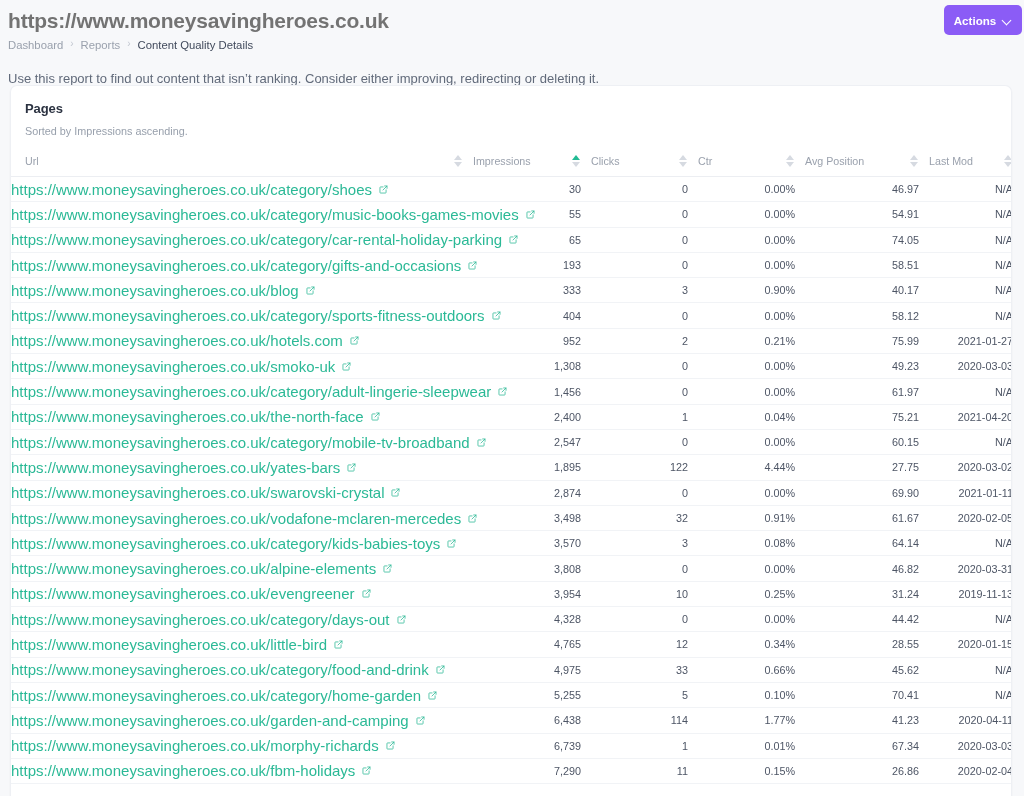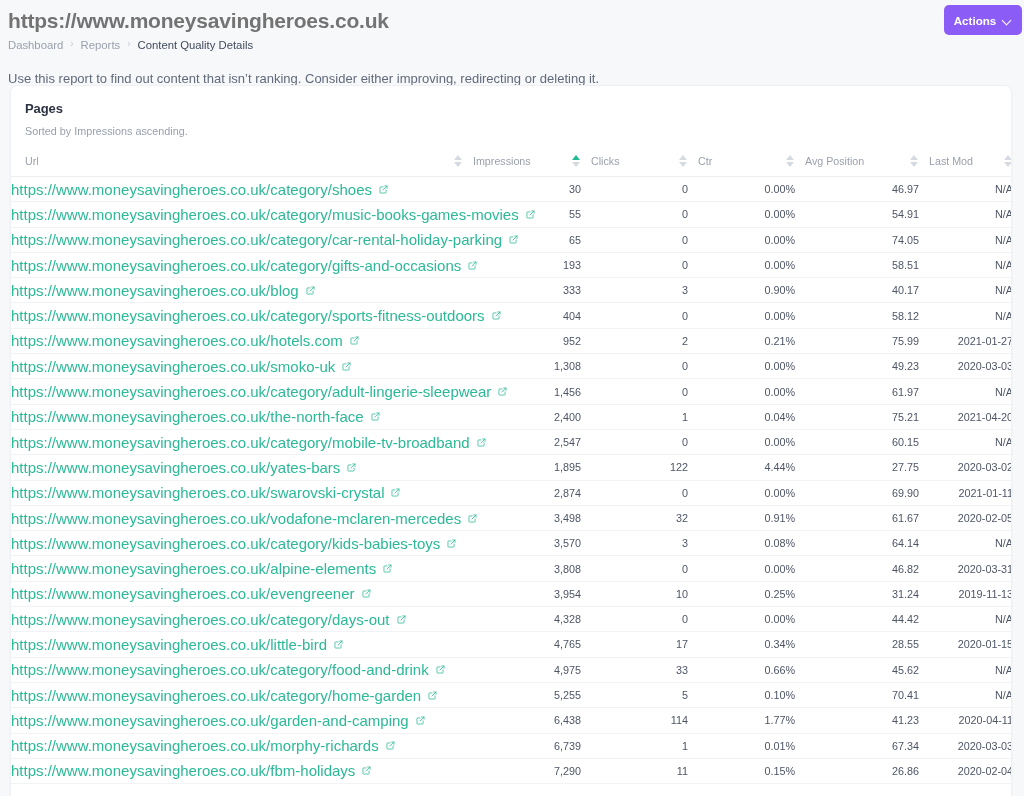--- a/index.html
+++ b/index.html
@@ -603,21 +603,21 @@
               <span>https://www.moneysavingheroes.co.uk/little-bird</span>
               <span class="ext-icon">
                 <svg width="9" height="9" viewBox="0 0 14 14" fill="none" xmlns="http://www.w3.org/2000/svg">
                   <path d="M11 7.6V11.6C11 12.1 10.6 12.5 10.1 12.5H2.4C1.9 12.5 1.5 12.1 1.5 11.6V3.9C1.5 3.4 1.9 3 2.4 3H6.4" stroke="#2bb996" stroke-width="1.2" stroke-linecap="round" stroke-linejoin="round"></path>
                   <path d="M8.8 1.5H12.5V5.2" stroke="#2bb996" stroke-width="1.2" stroke-linecap="round" stroke-linejoin="round"></path>
                   <path d="M6.2 7.8L12.4 1.6" stroke="#2bb996" stroke-width="1.2" stroke-linecap="round" stroke-linejoin="round"></path>
                 </svg>
               </span>
             </a></td>
           <td class="num-cell">4,765</td>
-          <td class="num-cell">17</td>
+          <td class="num-cell">12</td>
           <td class="num-cell">0.34%</td>
           <td class="num-cell">28.55</td>
           <td class="mod-cell">2020-01-15</td>
         </tr>
         <tr>
           <td class="url-cell"><a class="url-link" href="#">
               <span>https://www.moneysavingheroes.co.uk/category/food-and-drink</span>
               <span class="ext-icon">
                 <svg width="9" height="9" viewBox="0 0 14 14" fill="none" xmlns="http://www.w3.org/2000/svg">
                   <path d="M11 7.6V11.6C11 12.1 10.6 12.5 10.1 12.5H2.4C1.9 12.5 1.5 12.1 1.5 11.6V3.9C1.5 3.4 1.9 3 2.4 3H6.4" stroke="#2bb996" stroke-width="1.2" stroke-linecap="round" stroke-linejoin="round"></path>

